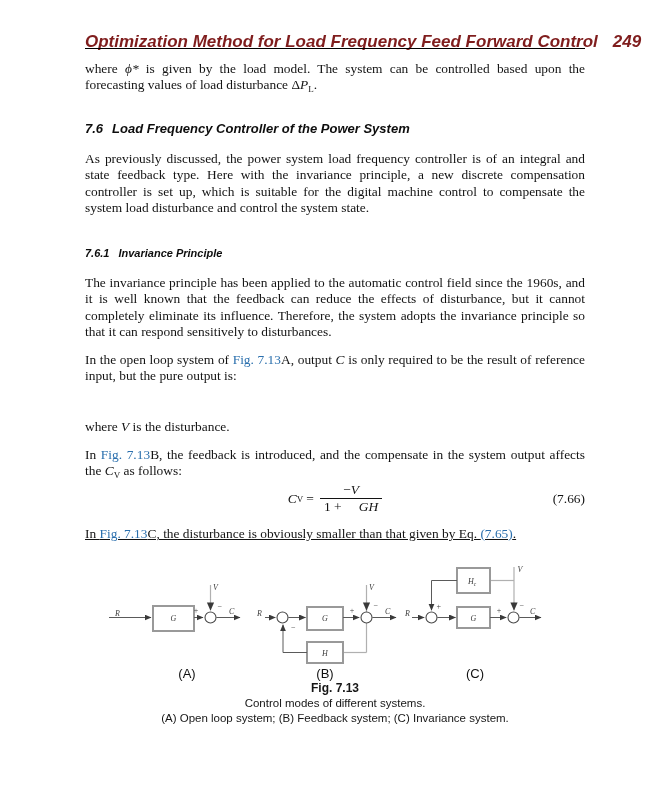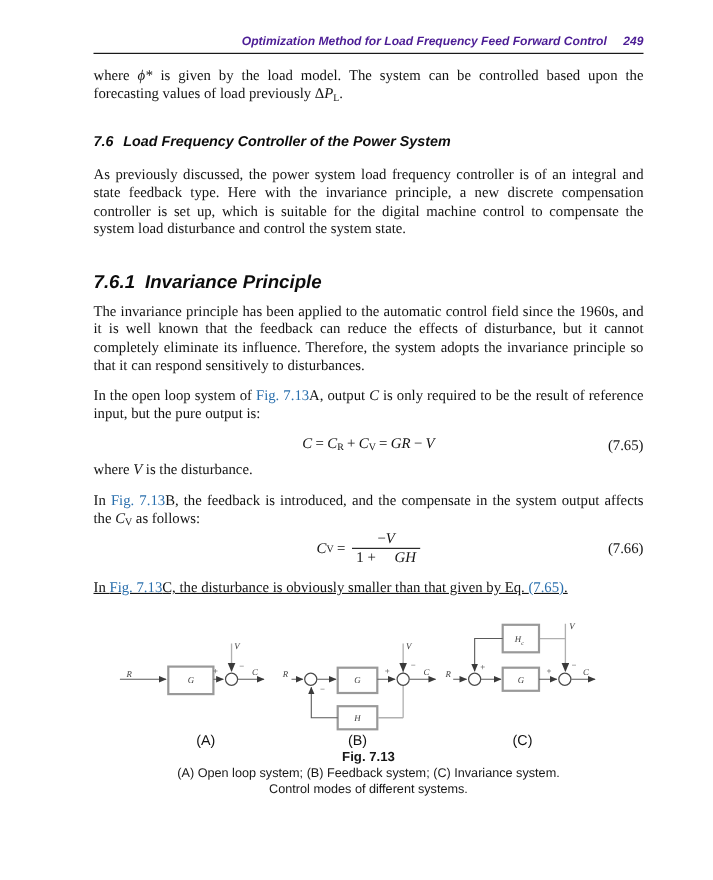--- a/index.html
+++ b/index.html
@@ -1,34 +1,34 @@
 <!DOCTYPE html>
 <html><head>
 <meta charset="utf-8">
 <style>
   html,body{margin:0;padding:0;background:#ffffff;}
   .page{position:relative;width:648px;height:800px;background:#fff;overflow:hidden;
         font-family:"Liberation Serif",serif;color:#131313;}
   
   .runhead{position:absolute;left:85px;width:500px;top:32px;text-align:right;
            font-family:"Liberation Sans",sans-serif;font-weight:bold;font-style:italic;
-           font-size:11px;color:#4c1d95;white-space:nowrap;}
+           font-size:17px;color:#7f1d1d;white-space:nowrap;}
   .runhead .pageno{margin-left:15px;}
   .headrule{position:absolute;left:85px;width:500px;top:48px;border-top:1.4px solid #000;}
   
   .bodytext{position:absolute;left:85px;width:500px;text-align:justify;
             font-size:13.4px;line-height:16.4px;color:#131313;}
   .it{font-style:italic;}
   sub.rm{font-size:9px;font-style:normal;vertical-align:-2.5px;}
   .link{color:#2a6fad;}
   
   .h76{position:absolute;left:85px;top:121px;font-family:"Liberation Sans",sans-serif;
        font-weight:bold;font-style:italic;font-size:13px;color:#0d0d0d;}
   .h761{position:absolute;left:85px;top:247px;font-family:"Liberation Sans",sans-serif;
-        font-weight:bold;font-style:italic;font-size:17px;color:#0d0d0d;}
+        font-weight:bold;font-style:italic;font-size:11px;color:#0d0d0d;}
   .h76 .num,.h761 .num{margin-right:9px;}
   
   .eqrow{position:absolute;left:85px;width:500px;text-align:center;
          font-size:13.5px;color:#131313;}
   .eqrow .eqnum{position:absolute;right:0;top:50%;transform:translateY(-50%);
                 font-size:13.4px;font-style:normal;}
   .eq65{top:394px;line-height:18px;}
   .eq66{top:483px;}
   .eq66 .eqbody{display:inline-flex;align-items:center;}
   .frac{display:inline-block;vertical-align:middle;text-align:center;margin-left:3px;}
@@ -52,33 +52,32 @@
   .caption .cl{font-size:11.5px;line-height:15px;}
 </style>
 </head>
 <body>
 
 <div class="page">
 
   <div class="runhead"><span>Optimization Method for Load Frequency Feed Forward Control</span><span class="pageno">249</span></div>
   <div class="headrule"></div>
 
-  <p class="bodytext" style="top:61px;margin:0;"><span>where </span><span class="it">ϕ*</span><span> is given by the load model. The system can be controlled based upon the forecasting values of load previously </span><span>Δ</span><span class="it">P</span><sub class="rm">L</sub><span>.</span></p>
+  <p class="bodytext" style="top:61px;margin:0;"><span>where </span><span class="it">ϕ*</span><span> is given by the load model. The system can be controlled based upon the forecasting values of load disturbance </span><span>Δ</span><span class="it">P</span><sub class="rm">L</sub><span>.</span></p>
 
   <h2 class="h76" style="margin:0;"><span class="num">7.6</span><span>Load Frequency Controller of the Power System</span></h2>
 
   <p class="bodytext" style="top:151px;margin:0;">As previously discussed, the power system load frequency controller is of an integral and state feedback type. Here with the invariance principle, a new discrete compensation controller is set up, which is suitable for the digital machine control to compensate the system load disturbance and control the system state.</p>
 
   <h3 class="h761" style="margin:0;"><span class="num">7.6.1</span><span>Invariance Principle</span></h3>
 
   <p class="bodytext" style="top:275px;margin:0;">The invariance principle has been applied to the automatic control field since the 1960s, and it is well known that the feedback can reduce the effects of disturbance, but it cannot completely eliminate its influence. Therefore, the system adopts the invariance principle so that it can respond sensitively to disturbances.</p>
 
   <p class="bodytext" style="top:352px;margin:0;"><span>In the open loop system of </span><span class="link">Fig. 7.13</span><span>A, output </span><span class="it">C</span><span> is only required to be the result of reference input, but the pure output is:</span></p>
 
-  <div class="eqrow eq65"><span class="it">C</span><span class="op">=</span><span class="it">C</span><sub class="rm">R</sub><span class="op">+</span><span class="it">C</span><sub class="rm">V</sub><span class="op">=</span><span class="it">GR</span><span class="op">−</span><span class="it">V</span><span class="eqnum">(7.65)</span></div>
 
   <p class="bodytext" style="top:419px;margin:0;"><span>where </span><span class="it">V</span><span> is the disturbance.</span></p>
 
   <p class="bodytext" style="top:447px;margin:0;"><span>In </span><span class="link">Fig. 7.13</span><span>B, the feedback is introduced, and the compensate in the system output affects the </span><span class="it">C</span><sub class="rm">V</sub><span> as follows:</span></p>
 
   <div class="eqrow eq66"><span class="eqbody">
         <span class="it">C</span>
         <sub class="rm">V</sub>
         <span class="op">=</span>
         <span class="frac">
@@ -157,17 +156,17 @@
       <text class="sg" x="404" y="55" text-anchor="middle">+</text>
       <text class="lb" x="422.5" y="14">V</text>
       <text class="sg" x="424.5" y="49.5">−</text>
       <text class="lb" x="435" y="55.5">C</text>
       <text class="pl" x="380" y="119.5" text-anchor="middle">(C)</text>
     </g>
   </svg>
 
   <div class="caption">
     <div class="ct">Fig. 7.13</div>
+    <div class="cl">Control modes of different systems.</div>
     <div class="cl">(A) Open loop system; (B) Feedback system; (C) Invariance system.</div>
-    <div class="cl">Control modes of different systems.</div>
   </div>
 
 </div>
 
 </body></html>

